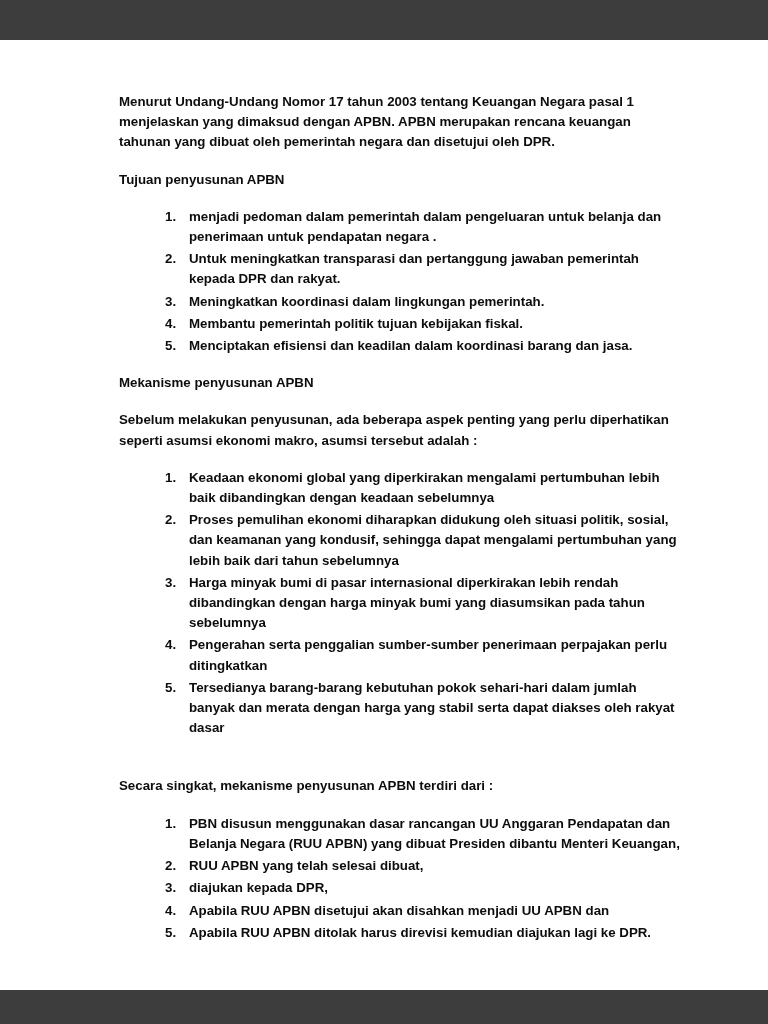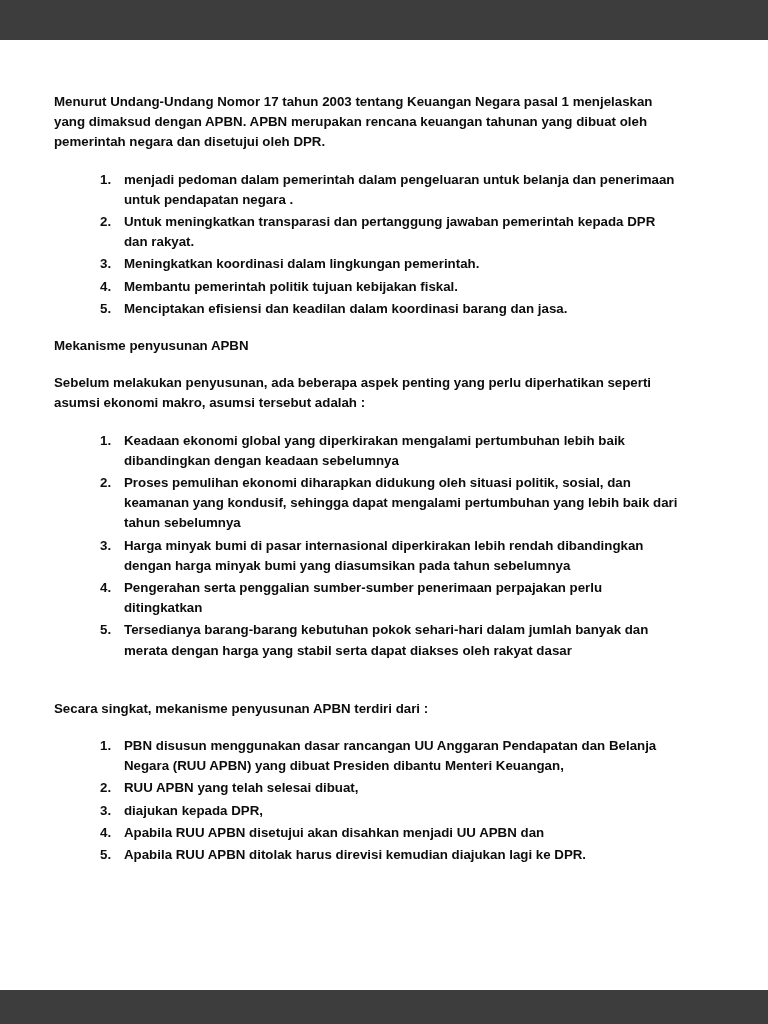--- a/index.html
+++ b/index.html
@@ -18,21 +18,21 @@
     left: 0;
   }
   .edge-bar.top { top: 0; height: 40px; }
   .edge-bar.bottom { bottom: 0; height: 34px; }
   .page-content {
     position: absolute;
     top: 40px;
     left: 0;
     width: 768px;
     box-sizing: border-box;
-    padding: 52px 88px 0 54px;
+    padding: 52px 88px 0 119px;
     color: #0d0d0d;
     font-weight: 700;
     font-size: 13.3px;
     line-height: 1.52;
   }
   .para { margin: 0 0 17px 0; }
   .heading { margin: 0 0 17px 0; font-size: 13.3px; }
   ol.doc-list {
     margin: 0 0 17px 0;
     padding: 0 0 0 46px;
@@ -54,20 +54,21 @@
 </style>
 </head>
 <body>
 
 <div class="edge-bar top"></div>
 
 <div class="page-content">
 
   <p class="para">Menurut Undang-Undang Nomor 17 tahun 2003 tentang Keuangan Negara pasal 1 menjelaskan yang dimaksud dengan APBN. APBN merupakan rencana keuangan tahunan yang dibuat oleh pemerintah negara dan disetujui oleh DPR.</p>
 
+  <p class="heading">Tujuan penyusunan APBN</p>
 
   <ol class="doc-list">
     <li>menjadi pedoman dalam pemerintah dalam pengeluaran untuk belanja dan penerimaan untuk pendapatan negara .</li>
     <li>Untuk meningkatkan transparasi dan pertanggung jawaban pemerintah kepada DPR dan rakyat.</li>
     <li>Meningkatkan koordinasi dalam lingkungan pemerintah.</li>
     <li>Membantu pemerintah politik tujuan kebijakan fiskal.</li>
     <li>Menciptakan efisiensi dan keadilan dalam koordinasi barang dan jasa.</li>
   </ol>
 
   <p class="heading">Mekanisme penyusunan APBN</p>

